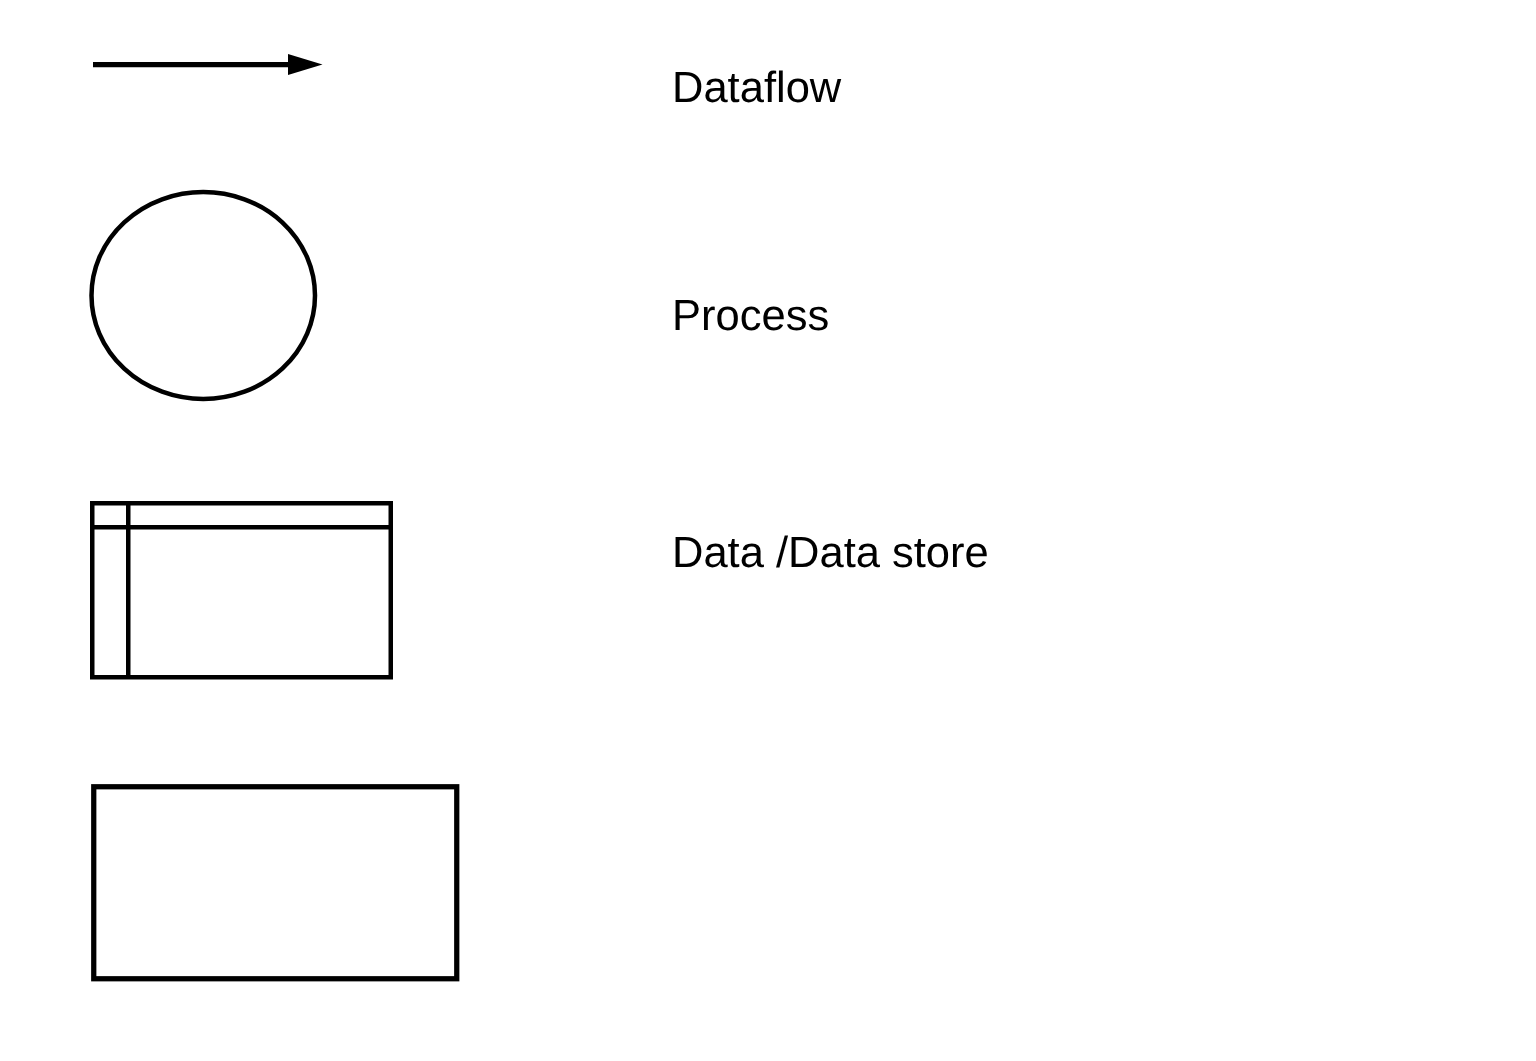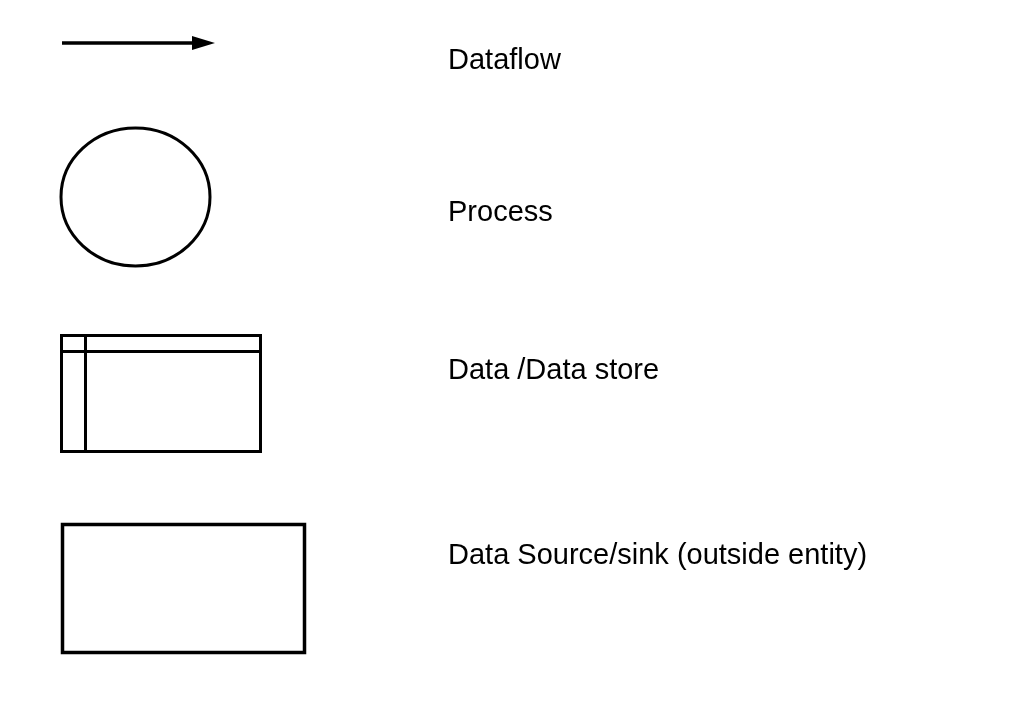--- a/index.html
+++ b/index.html
@@ -65,15 +65,14 @@
       <line x1="2.5" y1="18.5" x2="201.5" y2="18.5" stroke="#000000" stroke-width="3"></line>
     </svg>
   </div>
   <div class="legend-label label-file-data-store">Data /Data store</div>
 
   <div class="symbol sym-sourcesink">
     <svg width="250" height="135" viewBox="0 0 250 135" xmlns="http://www.w3.org/2000/svg" aria-hidden="true">
       <rect x="2.5" y="2.5" width="242" height="128" fill="none" stroke="#000000" stroke-width="3.5"></rect>
     </svg>
   </div>
-  <div class="legend-label label-data-source">Data Source/sink (outside entity)</div>
 
 </div>
 
 </body></html>

